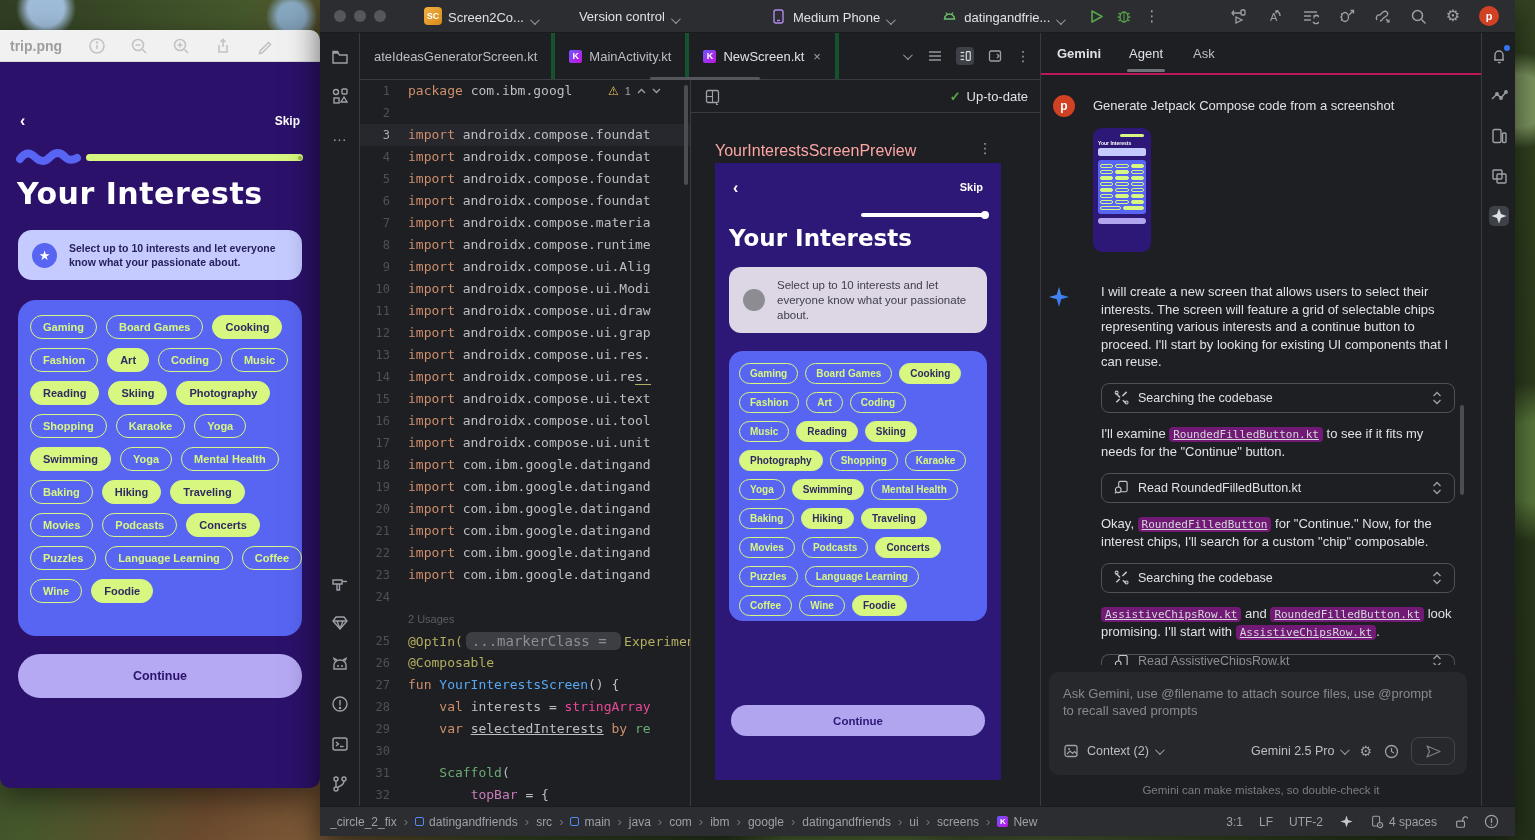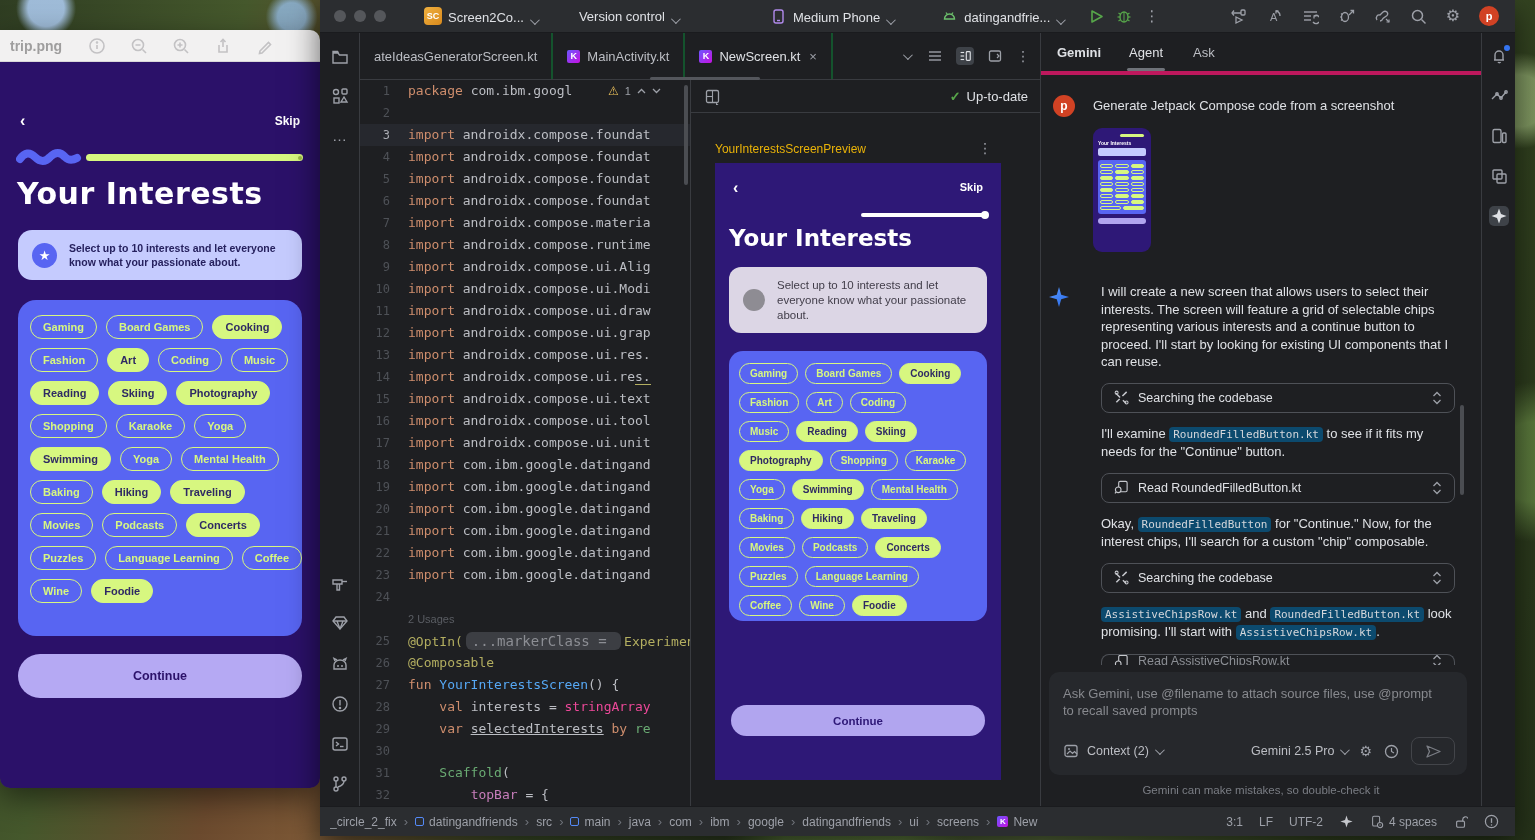--- a/index.html
+++ b/index.html
@@ -52,21 +52,21 @@
   .chev { width:7px; height:7px; border-right:1.5px solid #9da0a8; border-bottom:1.5px solid #9da0a8; transform:rotate(45deg) translateY(-2px); display:inline-block; }
   .sc-badge { width:18px; height:18px; border-radius:4px; background:linear-gradient(135deg,#f0b03f,#d98a1d); color:#fff; font-size:9px; font-weight:bold; display:flex; align-items:center; justify-content:center; }
   .tb-ico { width:17px; height:17px; }
   .tb-ico svg { width:100%; height:100%; }
   #tb-right { margin-left:auto; display:flex; align-items:center; gap:19px; padding-right:16px; }
   .gear-txt { font-size:16px; color:#9da0a8; line-height:16px; }
   #avatar { width:20px; height:20px; border-radius:50%; background:#d14224; color:#fff; font-size:11px; font-weight:bold; display:flex; align-items:center; justify-content:center; }
 
   
   #tabbar { position:absolute; left:40px; top:33px; width:680px; height:47px; border-bottom:1px solid #393b40; display:flex; align-items:stretch; }
-  .etab { display:flex; align-items:center; gap:7px; padding:0 14px; font-size:13px; color:#bcbec4; border-right:2px solid #14532d; position:relative; }
+  .etab { display:flex; align-items:center; gap:7px; padding:0 14px; font-size:13px; color:#bcbec4; border-right:4px solid #14532d; position:relative; }
   .etab .close-x { color:#9da0a8; font-size:13px; margin-left:2px; }
   .kbadge { width:13px; height:13px; border-radius:2px; background:linear-gradient(135deg,#6b57ff,#c711e1); color:#fff; font-size:9px; font-weight:bold; display:flex; align-items:center; justify-content:center; }
   #tab-scroll { position:absolute; left:290px; top:44px; width:110px; height:3px; background:#54565c; border-radius:2px; }
   #tabbar-right { position:absolute; right:4px; top:0; height:100%; display:flex; align-items:center; gap:12px; padding-right:6px; }
   .tbr-ico { width:18px; height:18px; color:#9da0a8; display:flex; align-items:center; justify-content:center; }
   .tbr-ico.sel { background:#3e4248; border-radius:4px; padding:2px; }
 
   
   #lstrip { position:absolute; left:0; top:33px; width:40px; height:773px; border-right:1px solid #393b40; }
   .strip-ico { position:absolute; left:10px; width:20px; height:20px; color:#9da0a8; display:flex; align-items:center; justify-content:center; }
@@ -87,58 +87,58 @@
   .usages { color:#5a5d63; font-size:11px; font-family:"Liberation Sans",sans-serif; }
   #insp-widget { position:absolute; left:248px; top:0; height:22px; display:flex; align-items:center; gap:6px; color:#9da0a8; font-size:11px; font-family:"Liberation Sans",sans-serif; }
   #insp-widget .warn-tri { color:#f2c55c; font-size:12px; }
   #ed-scroll { position:absolute; left:364px; top:85px; width:4px; height:100px; background:#4b4d52; border-radius:2px; }
 
   
   #previewpanel { position:absolute; left:370px; top:80px; width:350px; height:726px; border-left:1px solid #393b40; background:#1e1f22; }
   #pv-toolbar { position:absolute; left:0; top:0; width:100%; height:33px; border-bottom:1px solid #393b40; display:flex; align-items:center; padding:0 12px; }
   #pv-status { margin-left:auto; display:flex; align-items:center; gap:6px; color:#dfe1e5; font-size:13px; }
   .check { color:#57a64a; font-size:13px; font-weight:bold; }
-  #pv-name { position:absolute; left:24px; top:62px; color:#eab308; font-size:12px; }
+  #pv-name { position:absolute; left:24px; top:62px; color:#fca5a5; font-size:16px; }
   #pv-kebab { position:absolute; right:48px; top:60px; color:#9da0a8; font-size:14px; }
   #phone { position:absolute; left:24px; top:83px; width:286px; height:617px; background:#2e1877; }
   .p-toprow { position:absolute; left:0; top:18px; width:100%; padding:0 18px; display:flex; justify-content:space-between; color:#fff; }
   #p-progress { position:absolute; right:14px; top:50px; width:126px; height:4px; border-radius:2px; background:#fff; }
   #p-progress .knob { position:absolute; right:-2px; top:-2px; width:8px; height:8px; border-radius:50%; background:#fff; }
   #p-title { position:absolute; left:14px; top:62px; font-size:23px; font-weight:bold; color:#fff; font-family:"DejaVu Sans",sans-serif; }
   #p-desc { left:14px; top:104px; width:258px; height:66px; background:#dcd6e5; border-radius:12px; padding:0 14px; }
   #p-desc .star-circle { width:22px; height:22px; border-radius:50%; background:#8e8c93; flex:0 0 auto; }
   #p-desc .desc-text { font-size:11.5px; color:#413d49; line-height:15px; }
   #p-chips { left:14px; top:188px; width:258px; height:270px; border-radius:14px; padding:12px 10px; }
   #p-chips .chip { height:21px; padding:0 10px; font-size:10px; border-radius:11px; }
   #p-chips .chip-row { gap:7px; margin-bottom:8px; }
   #p-continue { left:16px; top:542px; width:254px; height:31px; background:#b1a5ef; color:#2e1877; font-size:11.5px; border-radius:16px; }
 
   
   #gemini { position:absolute; left:720px; top:33px; width:441px; height:773px; border-left:1px solid #393b40; background:#1e1f22; }
-  #g-header { position:absolute; left:0; top:0; width:100%; height:42px; border-bottom:4px solid #be185d; display:flex; align-items:center; padding:0 16px; gap:26px; }
+  #g-header { position:absolute; left:0; top:0; width:100%; height:42px; border-bottom:2px solid #be185d; display:flex; align-items:center; padding:0 16px; gap:26px; }
   #g-title { color:#dfe1e5; font-weight:bold; font-size:13px; }
   .g-tab { color:#dfe1e5; font-size:13px; position:relative; padding:11px 2px; }
   .g-tab.sel:after { content:""; position:absolute; left:0; right:0; bottom:0; height:3px; background:#6f737a; border-radius:2px; }
   .g-tab.dim { color:#bcbec4; }
   #g-chat { position:absolute; left:8px; top:42px; width:418px; height:590px; overflow:hidden; }
   #g-user { position:absolute; left:4px; top:20px; display:flex; gap:18px; }
   #g-avatar { width:22px; height:22px; border-radius:50%; background:#d14224; color:#fff; font-weight:bold; font-size:12px; display:flex; align-items:center; justify-content:center; flex:0 0 auto; }
   #g-usertext { color:#dfe1e5; font-size:13px; padding-top:3px; }
   #g-thumb { position:absolute; left:44px; top:53px; width:58px; height:124px; background:#2e1877; border-radius:9px; padding:6px 5px; overflow:hidden; }
   #g-thumb .t-title { color:#fff; font-size:5px; font-weight:bold; margin:3px 0 2px; }
   #g-thumb .t-desc { height:8px; border-radius:2px; background:#c5cbfe; margin-bottom:4px; }
   #g-thumb .t-chips { background:#5865f2; border-radius:3px; padding:2px; }
   #g-thumb .t-row { display:flex; gap:2px; margin:2px 0; }
   #g-thumb .t-pill { height:4px; border-radius:2px; border:1px solid #d7f780; flex:1; }
   #g-thumb .t-pill.f { background:#d7f780; }
   #g-thumb .t-cont { height:6px; border-radius:3px; background:#b1a5ef; margin-top:4px; }
   #g-blocks { position:absolute; left:14px; top:208px; width:392px; }
   #g-spark { position:absolute; left:0px; top:212px; width:20px; height:20px; }
   .g-para { color:#dfe1e5; font-size:13px; line-height:17.5px; margin:0 0 12px 38px; }
-  .inline-code { font-family:"DejaVu Sans Mono",monospace; font-size:11px; background:#0c4a6e; color:#d5d7db; border-radius:4px; padding:1px 4px; }
+  .inline-code { font-family:"DejaVu Sans Mono",monospace; font-size:11px; background:#701a75; color:#d5d7db; border-radius:4px; padding:1px 4px;text-decoration:underline; }
   .tool-row { margin:0 0 12px 38px; height:30px; border:1px solid #4e5157; border-radius:8px; display:flex; align-items:center; gap:9px; padding:0 12px; color:#dfe1e5; font-size:12.5px; }
   .tool-row .t-ico { width:15px; height:15px; flex:0 0 auto; }
   .tool-row .expander { margin-left:auto; }
   .tool-row.partial { height:14px; overflow:hidden; border-bottom:none; border-radius:8px 8px 0 0; color:#8b8e94; }
   #g-scrollbar { position:absolute; right:3px; top:330px; width:4px; height:90px; background:#4b4d52; border-radius:2px; }
   #g-input { position:absolute; left:8px; top:639px; width:418px; height:103px; background:#26282c; border-radius:10px; padding:13px 14px; }
   #g-placeholder { color:#87898e; font-size:13px; line-height:17px; width:370px; }
   #g-input-row { position:absolute; left:14px; right:12px; bottom:10px; display:flex; align-items:center; gap:8px; color:#bcbec4; font-size:12.5px; }
   #g-send { width:44px; height:28px; border:1px solid #43454a; border-radius:8px; display:flex; align-items:center; justify-content:center; }
   #g-disclaimer { position:absolute; left:0; width:100%; top:751px; text-align:center; color:#7a7d84; font-size:11.5px; }

